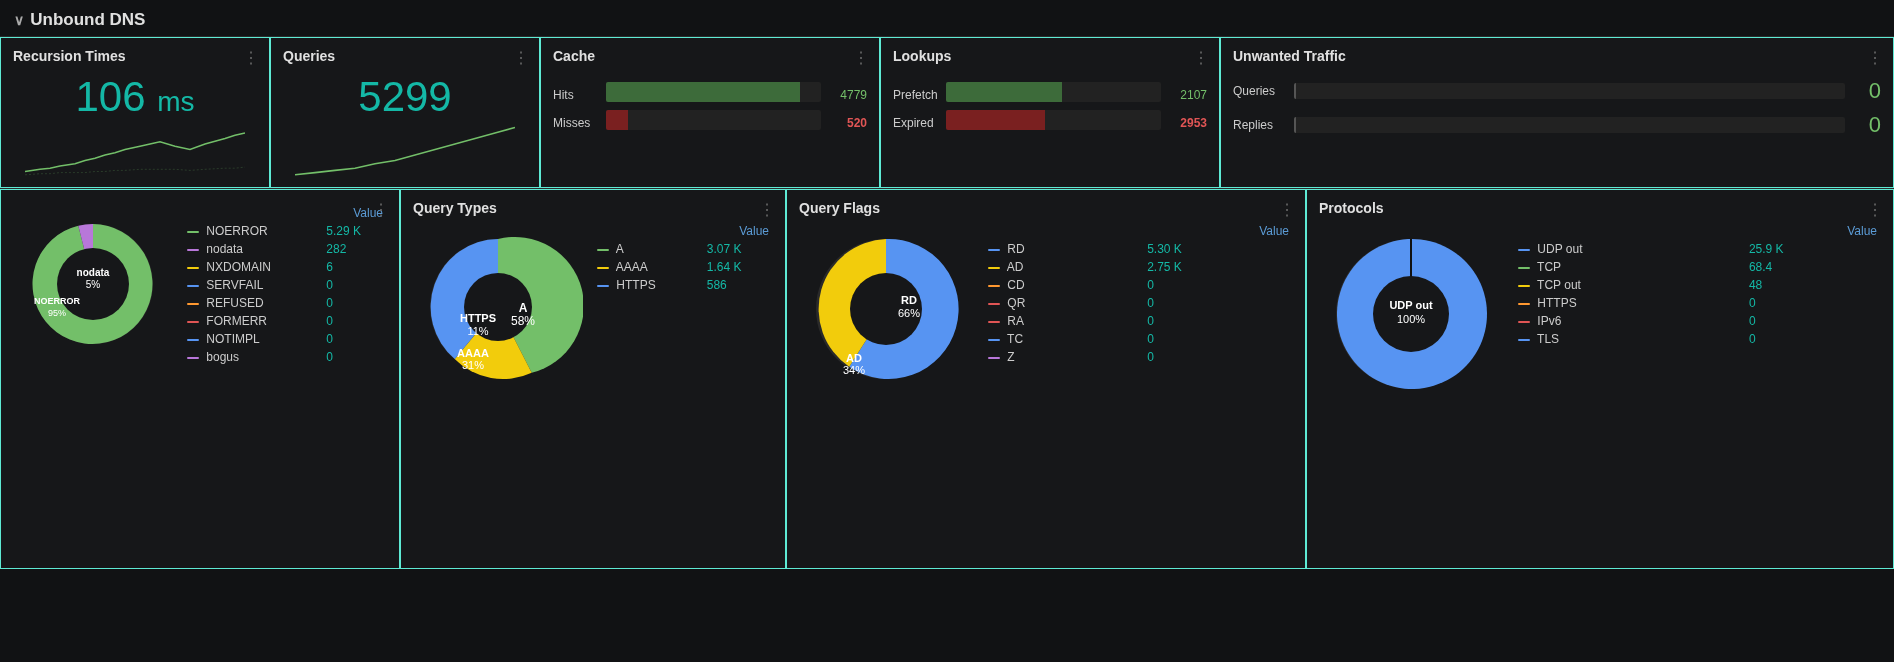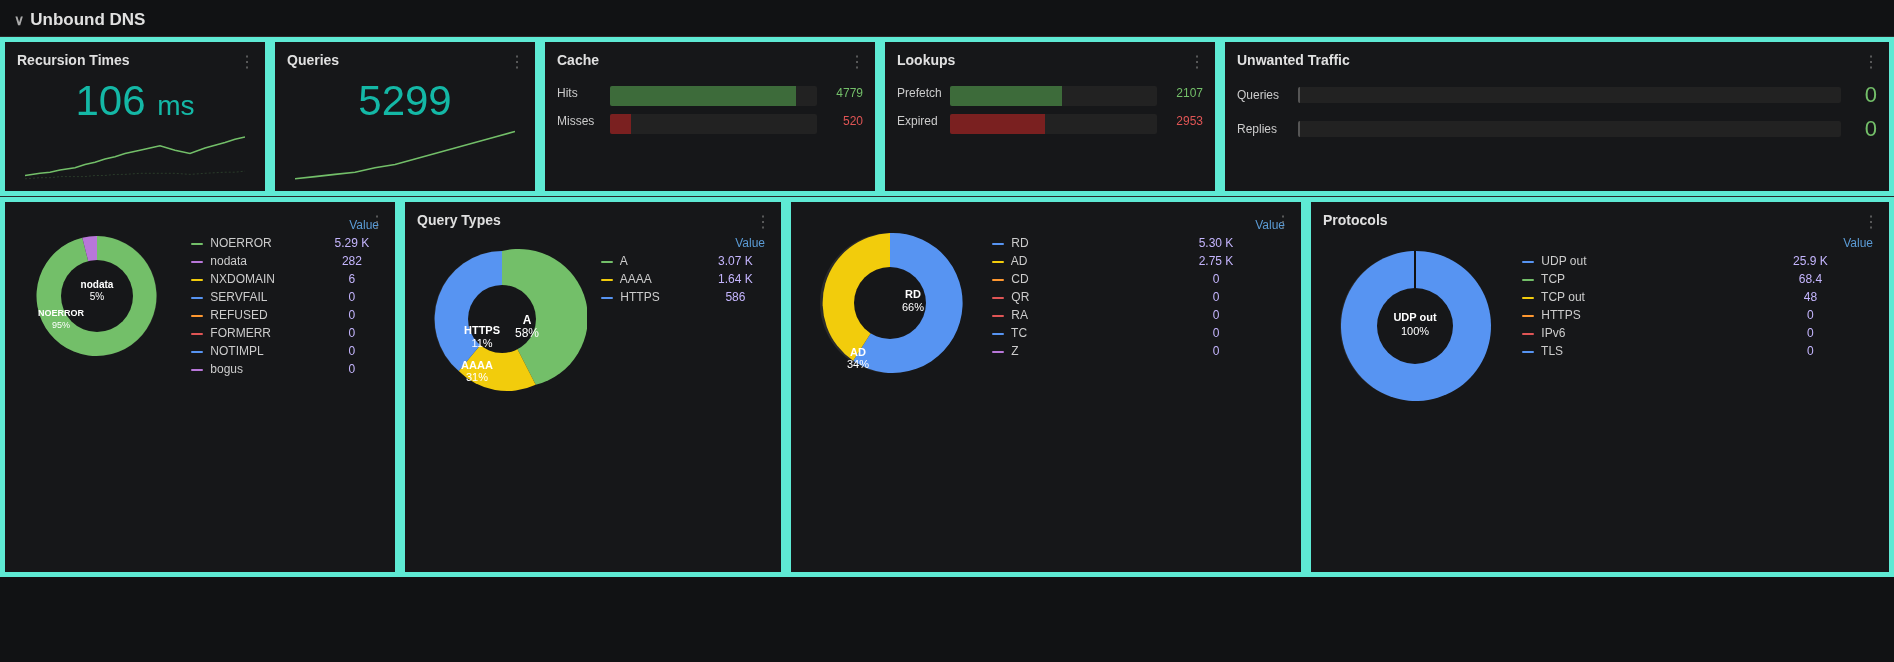--- a/index.html
+++ b/index.html
@@ -26,21 +26,21 @@
 
     
     .top-row {
       display: flex;
       flex-direction: row;
       gap: 0;
       border-bottom: 1px solid #2a2a2a;
     }
     .panel {
       background: #161719;
-      border: 5px solid #5eead4;
+      border: 1px solid #5eead4;
       position: relative;
       padding: 10px 12px 10px;
     }
     .panel-title {
       font-size: 14px;
       font-weight: 600;
       color: #e0e0e0;
       margin-bottom: 6px;
     }
     .panel-menu {
@@ -72,21 +72,21 @@
     
     .sparkline-container {
       position: relative;
       height: 55px;
       margin-top: 8px;
     }
 
     
     .bar-row {
       display: flex;
-      align-items: flex-start;
+      align-items: flex-end;
       gap: 8px;
       margin-bottom: 8px;
     }
     .bar-label {
       width: 45px;
       color: #ccc;
       font-size: 12px;
     }
     .bar-track {
       flex: 1;
@@ -96,21 +96,21 @@
       overflow: hidden;
     }
     .bar-fill-green { background: #3d6b3a; height: 100%; }
     .bar-fill-red { background: #7a2020; height: 100%; }
     .bar-value {
       width: 38px;
       text-align: right;
       font-size: 12px;
     }
     .bar-value-green { color: #73bf69; }
-    .bar-value-red { color: #e05555; }
+    .bar-value-red { color: #e05555; font-weight: bold; }
 
     
     .unwanted-row {
       display: flex;
       align-items: center;
       gap: 6px;
       margin-bottom: 8px;
     }
     .unwanted-label { width: 55px; color: #ccc; font-size: 12px; }
     .unwanted-bar-track {
@@ -152,21 +152,21 @@
       font-weight: normal;
       font-size: 12px;
       padding: 2px 4px;
     }
     .legend-table th.left { text-align: left; }
     .legend-table td {
       font-size: 12px;
       padding: 2px 4px;
       color: #ccc;
     }
-    .legend-table td.right { text-align: center; color: #c4b5fd; }
+    .legend-table td.right { text-align: left; color: #14b8a6; }
     .dash {
       display: inline-block;
       width: 12px;
       height: 2px;
       margin-right: 4px;
       vertical-align: middle;
     }
 
     
     .chart-legend-row {
@@ -436,20 +436,21 @@
       </td>
       <td class="right">586</td>
     </tr>
             </tbody>
         </table>
       </div>
     </div>
   </div>
 
   <div class="panel panel-queryflags">
+    <div class="panel-title">Query Flags</div>
     <div class="panel-menu">⋮</div>
     <div class="chart-legend-row">
       <div class="pie-container">
         <svg width="175" height="175" viewBox="0 0 175 175">
           <circle cx="87" cy="87" r="70" fill="#2a2a2a"></circle>
 
           <path d="M87,87 L87,17 A70,70 0 1,1 50.2,144.8 Z" fill="#5794f2"></path>
           <path d="M87,87 L50.2,144.8 A70,70 0 0,1 87,17 Z" fill="#f2cc0c"></path>
 
           <circle cx="87" cy="87" r="36" fill="#161719"></circle>

